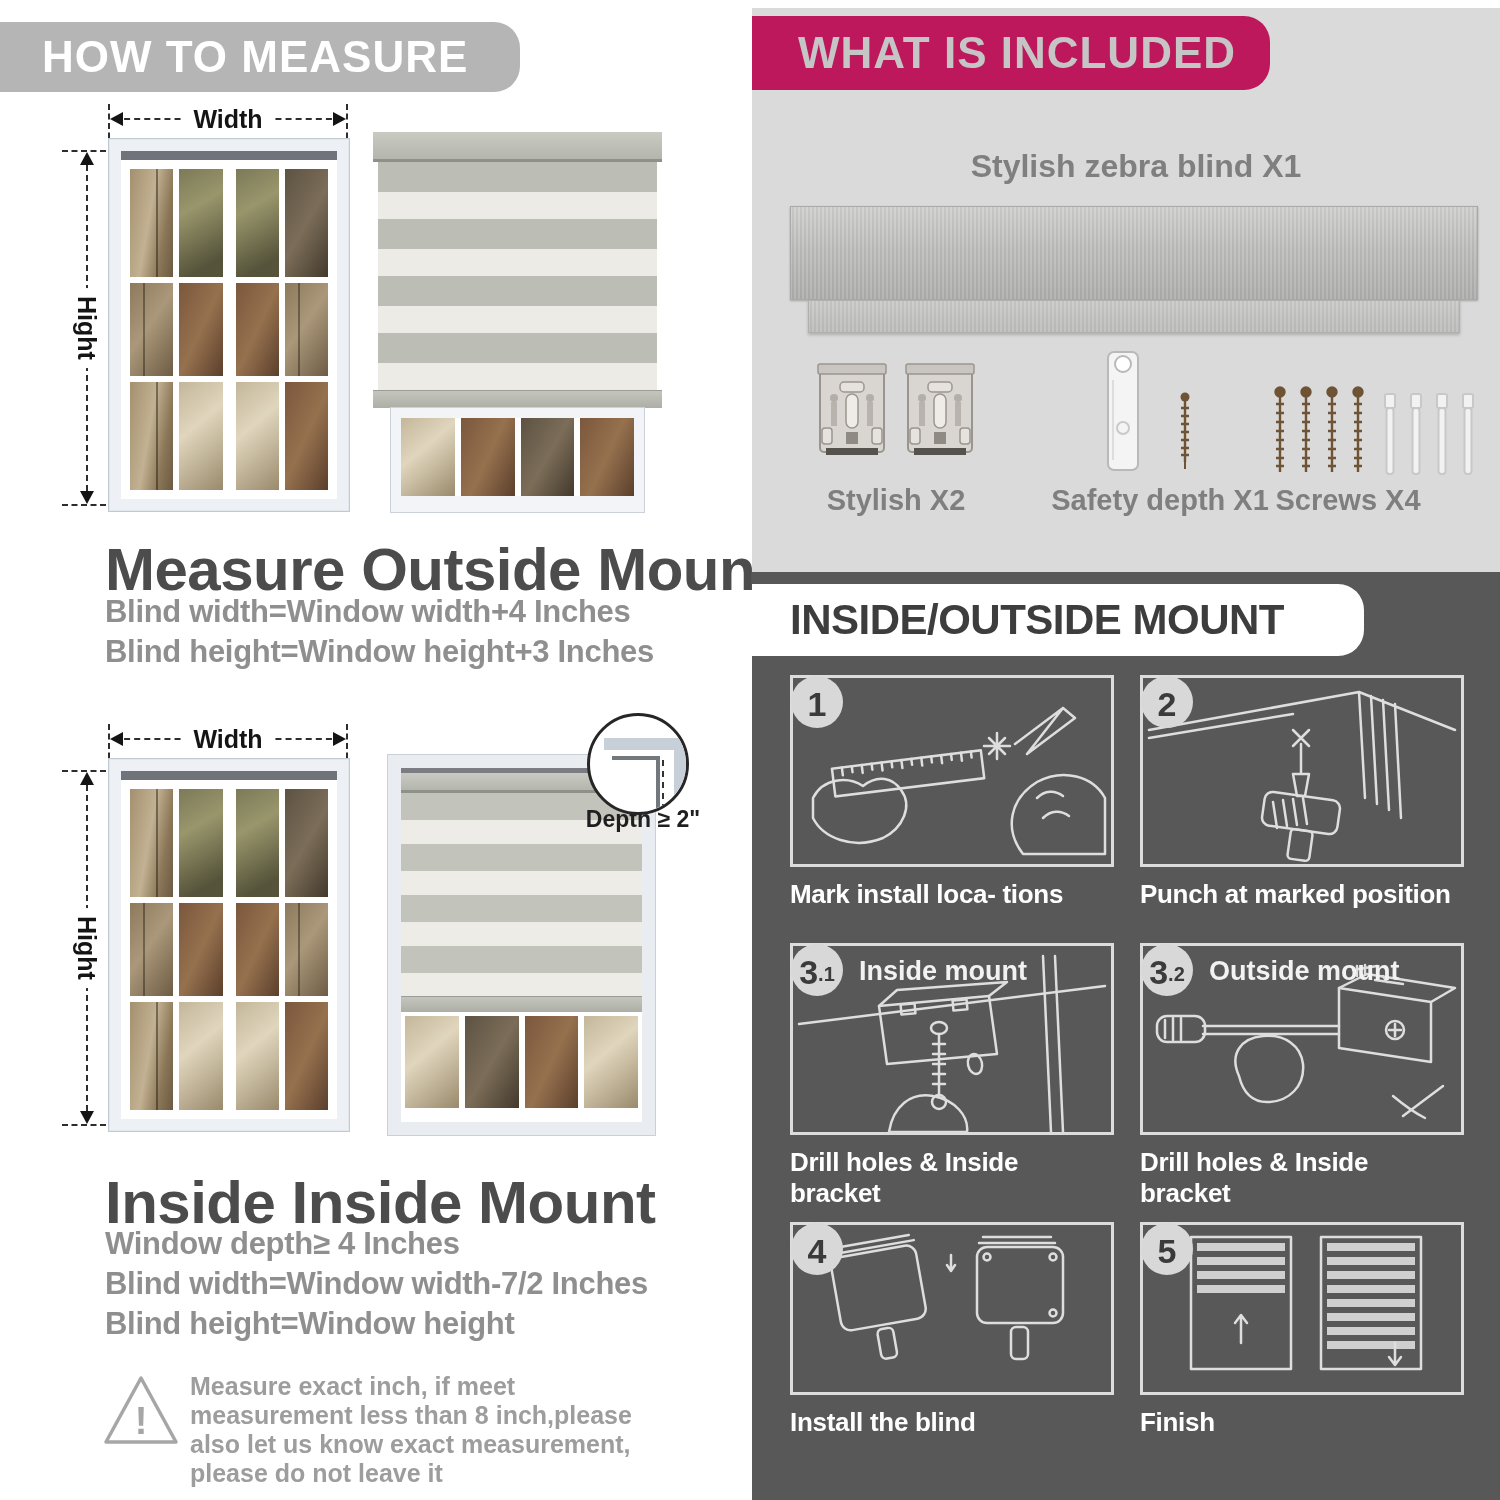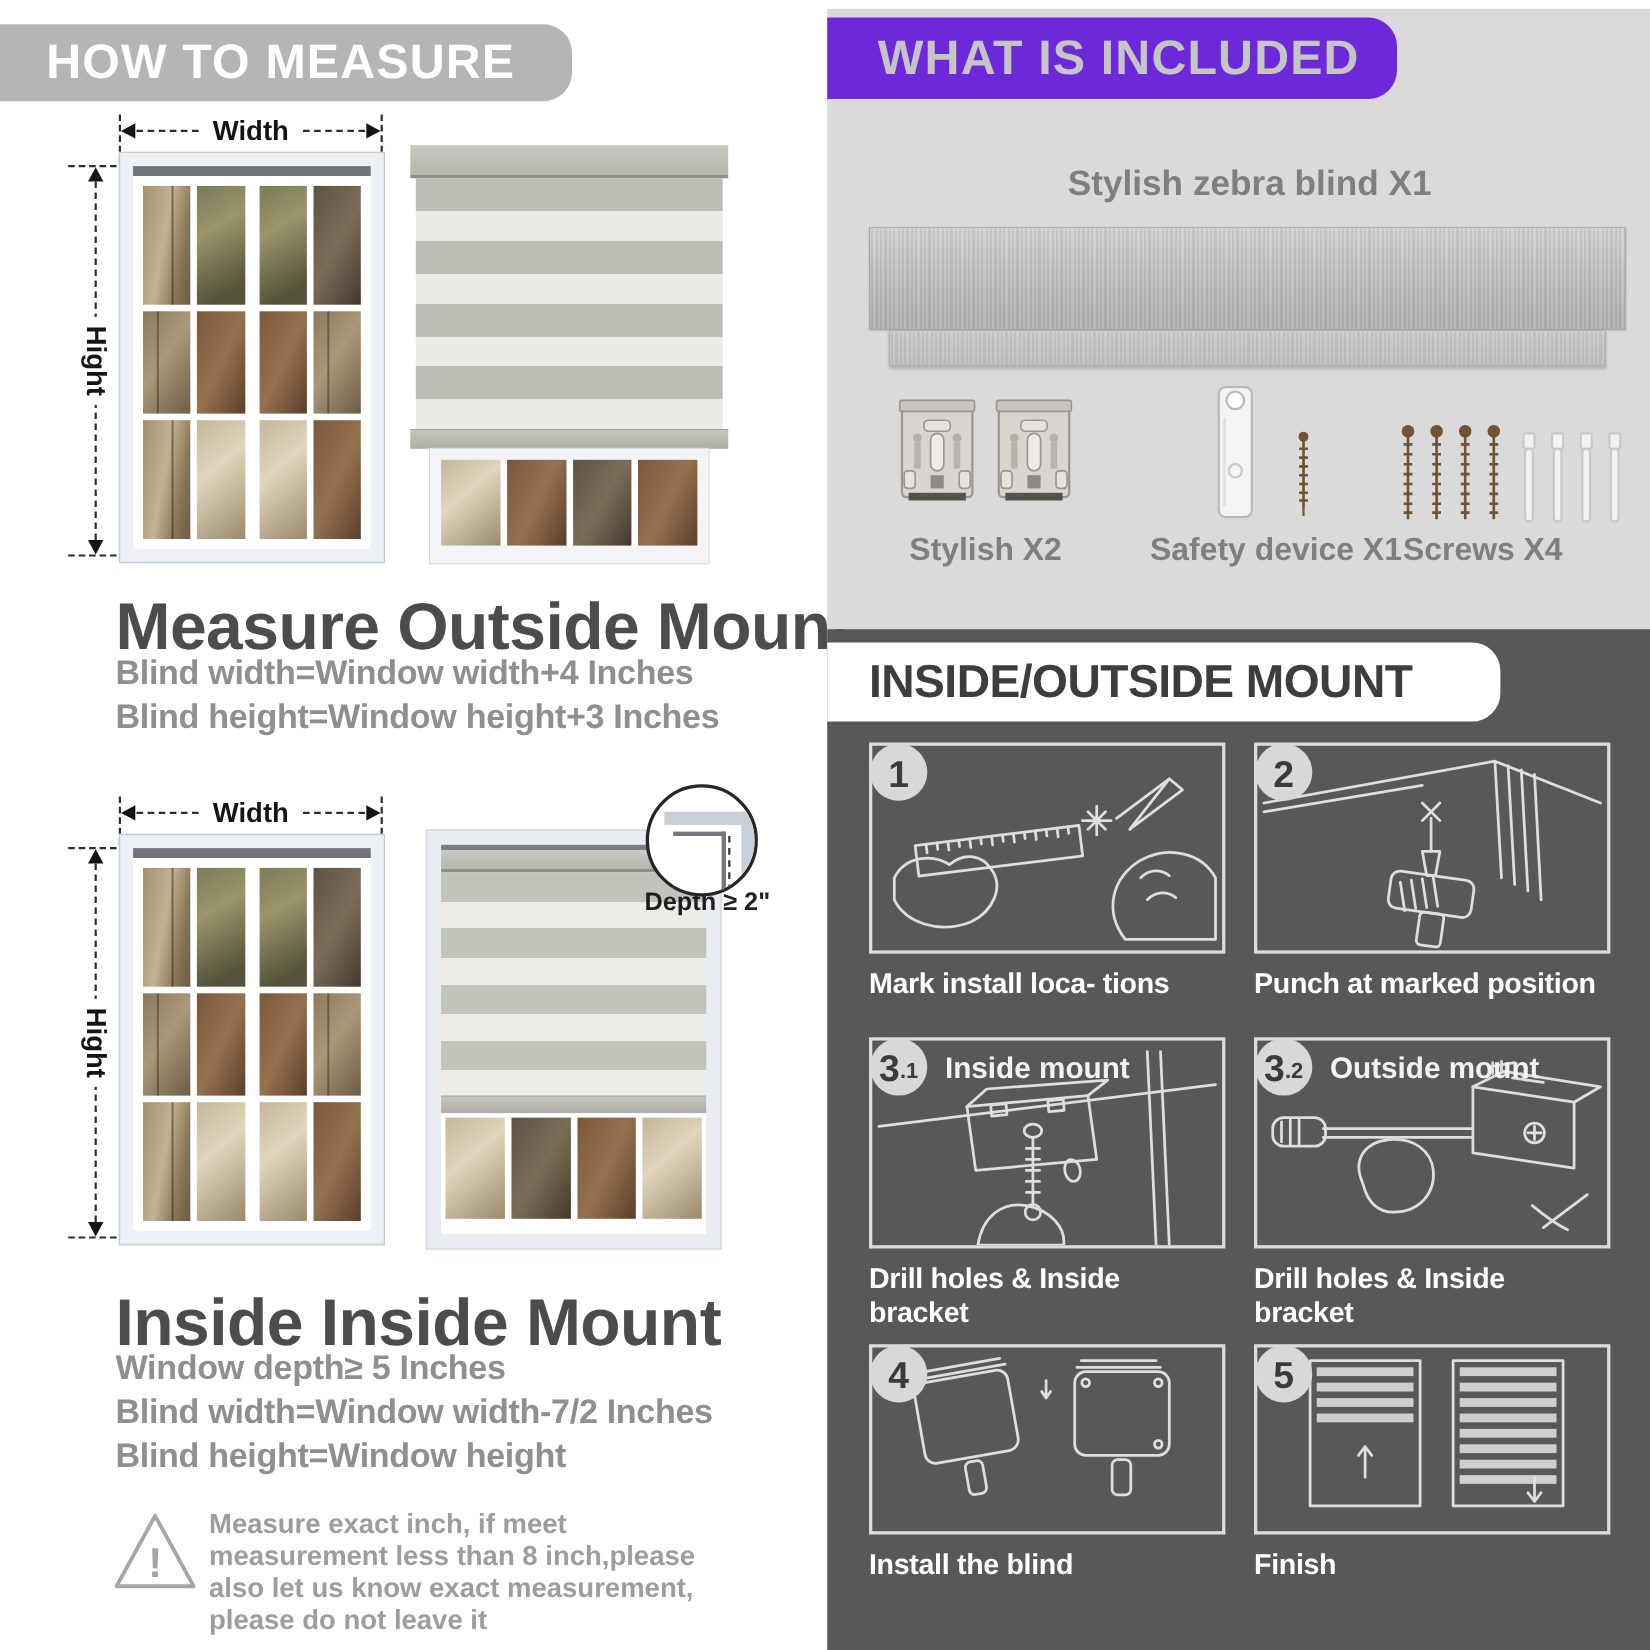--- a/index.html
+++ b/index.html
@@ -46,21 +46,21 @@
   .dash-v{border-left:2px dashed #2d2d2d;width:0;}
   .dash-h{border-top:2px dashed #2d2d2d;height:0;}
   .ah{width:0;height:0;}
   .dimlabel{font-weight:bold;font-size:25px;color:#141414;background:#ffffff;}
 
   
   .warn-text{color:#9d9d9d;font-weight:bold;font-size:25px;line-height:29px;width:480px;}
 
   
   .right-light{left:752px;top:8px;width:748px;height:564px;background:#dadada;}
-  .hdr-right{left:752px;top:16px;width:518px;height:74px;background:#6d28d9;
+  .hdr-right{left:752px;top:16px;width:518px;height:74px;background:#be185d;
     border-radius:0 26px 26px 0;display:flex;align-items:center;padding-left:46px;box-sizing:border-box;}
   .hdr-right span{color:#c5c5c5;font-weight:bold;font-size:44px;letter-spacing:1px;}
   .product-label{color:#7f7f7f;font-weight:bold;font-size:32px;}
   .metal-bar{background:
       repeating-linear-gradient(90deg,rgba(255,255,255,.07) 0 2px,rgba(0,0,0,.05) 2px 4px),
       linear-gradient(180deg,#d2d2d0,#c0c0be 45%,#b0b0ae);
       box-shadow:0 1px 2px rgba(0,0,0,.25), 0 0 0 1px #a9a9a7 inset;}
   .metal-lip{background:
       repeating-linear-gradient(90deg,rgba(255,255,255,.07) 0 2px,rgba(0,0,0,.04) 2px 4px),
       linear-gradient(180deg,#cbcbc9,#bdbdbb);
@@ -207,21 +207,21 @@
 </div>
 
 <div class="abs" style="left:587px;top:713px;width:96px;height:96px;border-radius:50%;background:#ffffff;border:3px solid #262626;overflow:hidden;z-index:5;">
   <div class="abs" style="left:14px;top:22px;width:70px;height:70px;border-top:12px solid #c7cfd9;border-right:12px solid #c7cfd9;"></div>
   <div class="abs" style="left:22px;top:40px;width:44px;height:50px;border-top:4px solid #73787d;border-right:4px solid #73787d;"></div>
   <div class="abs" style="left:72px;top:44px;height:50px;border-left:2px dashed #333;"></div>
 </div>
 <div class="abs" style="left:578px;top:806px;width:130px;text-align:center;font-weight:bold;font-size:23px;color:#1f1f1f;">Depth ≥ 2"</div>
 
 <div class="abs mheading" style="left:105px;top:1168px;">Inside Inside Mount</div>
-<div class="abs mline" style="left:105px;top:1226px;">Window depth≥ 5 Inches</div>
+<div class="abs mline" style="left:105px;top:1226px;">Window depth≥ 4 Inches</div>
 <div class="abs mline" style="left:105px;top:1266px;">Blind width=Window width-7/2 Inches</div>
 <div class="abs mline" style="left:105px;top:1306px;">Blind height=Window height</div>
 
 <svg class="abs" style="left:100px;top:1372px;" width="82" height="78" viewBox="0 0 82 78">
   <path d="M41 6 L76 70 L6 70 Z" fill="none" stroke="#a6a6a6" stroke-width="3.5" stroke-linejoin="round"></path>
   <text x="41" y="62" text-anchor="middle" font-size="38" font-weight="bold" fill="#a6a6a6">!</text>
 </svg>
 <div class="abs warn-text" style="left:190px;top:1372px;">Measure exact inch, if meet measurement less than 8 inch,please also let us know exact measurement, please do not leave it</div>
 
 <div class="abs right-light"></div>
@@ -268,21 +268,21 @@
   <rect x="5" y="2" width="30" height="118" rx="6" fill="#f4f4f4" stroke="#b9b9b9" stroke-width="2"></rect>
   <circle cx="20" cy="14" r="8" fill="#ffffff" stroke="#b9b9b9" stroke-width="2"></circle>
   <line x1="10" y1="30" x2="10" y2="110" stroke="#dddddd" stroke-width="2"></line>
   <circle cx="20" cy="78" r="6" fill="none" stroke="#c9c9c9" stroke-width="2"></circle>
 </svg>
 <svg class="abs" style="left:1178px;top:392px;" width="14" height="78" viewBox="0 0 14 78">
   <circle cx="7" cy="5" r="4.5" fill="#6e5334"></circle>
   <path d="M7 9 L7 70 M3 16 H11 M3 24 H11 M3 32 H11 M3 40 H11 M3 48 H11 M3 56 H11 M3 63 H11" stroke="#6e5334" stroke-width="2.4"></path>
   <path d="M7 70 L7 77" stroke="#6e5334" stroke-width="2"></path>
 </svg>
-<div class="abs item-label" style="left:1030px;top:484px;width:260px;">Safety device X1</div>
+<div class="abs item-label" style="left:1030px;top:484px;width:260px;">Safety depth X1</div>
 
 <svg class="abs" style="left:1272px;top:386px;" width="100" height="95" viewBox="0 0 100 95">
   <g stroke="#6e5334" stroke-width="2.4">
     <g transform="translate(8,0)">
         <circle cx="0" cy="6" r="4.5" fill="#6e5334"></circle>
         <path d="M0 10 V86 M-4 18 H4 M-4 27 H4 M-4 36 H4 M-4 45 H4 M-4 54 H4 M-4 63 H4 M-4 72 H4 M-4 80 H4"></path>
       </g>
     <g transform="translate(34,0)">
         <circle cx="0" cy="6" r="4.5" fill="#6e5334"></circle>
         <path d="M0 10 V86 M-4 18 H4 M-4 27 H4 M-4 36 H4 M-4 45 H4 M-4 54 H4 M-4 63 H4 M-4 72 H4 M-4 80 H4"></path>

